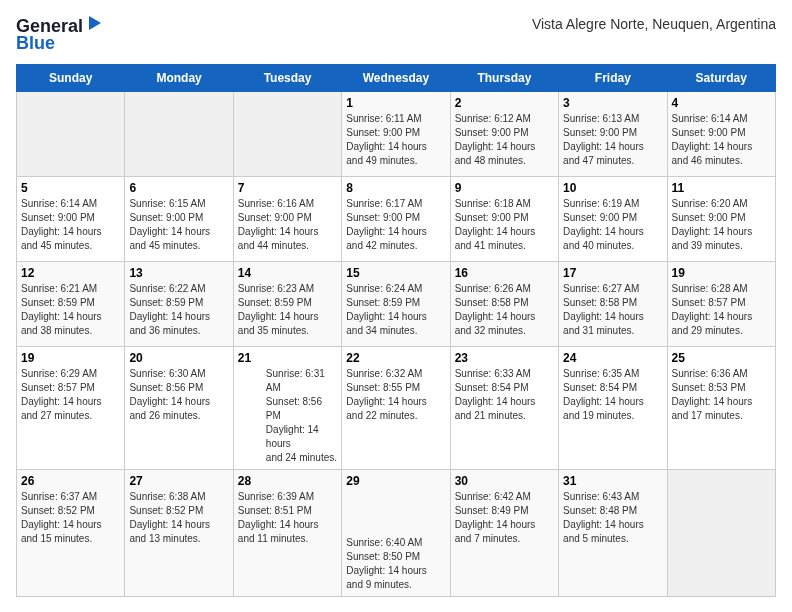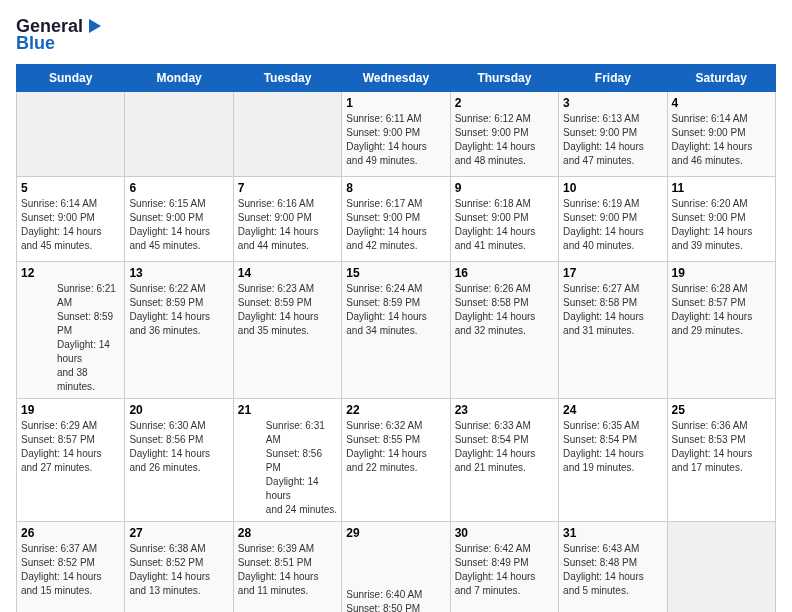--- a/index.html
+++ b/index.html
@@ -16,21 +16,20 @@
       align-items: flex-start;
       margin-bottom: 10px;
     }
     .logo {
       display: flex;
       flex-direction: column;
       align-items: flex-start;
     }
     .logo-row {
       display: flex;
-      align-items: center;
     }
     .title-area {
       text-align: right;
     }
     .month-title {
       font-size: 32px;
       font-weight: bold;
       color: #1a1a1a;
     }
     .location-title {
@@ -87,20 +86,21 @@
   <div class="logo">
     <div class="logo-row">
       <span style="font-size:18px;font-weight:bold;color:#1a1a2e;">General</span>
       <svg width="18" height="18" viewBox="0 0 18 18" style="margin-left:2px;margin-top:-2px;">
         <polygon points="4,2 16,9 4,16" fill="#1565c0"></polygon>
       </svg>
     </div>
     <span style="font-size:18px;font-weight:bold;color:#1565c0;margin-top:-4px;">Blue</span>
   </div>
   <div class="title-area">
+    <div class="location-title">Vista Alegre Norte, Neuquen, Argentina</div>
   </div>
 </div>
 
 <table>
   <thead>
     <tr>
     <th>Sunday</th>
         <th>Monday</th>
         <th>Tuesday</th>
         <th>Wednesday</th>
@@ -190,21 +190,21 @@
           <span class="day-number">11</span>
           <div class="day-info" style="white-space: pre-line;">Sunrise: 6:20 AM
 Sunset: 9:00 PM
 Daylight: 14 hours
 and 39 minutes.</div>
         </td>
       </tr>
       <tr>
         <td>
           <span class="day-number">12</span>
-          <div class="day-info" style="white-space: pre-line; margin-left: 36px;">Sunrise: 6:21 AM
+          <div class="day-info" style="white-space: pre-line;">Sunrise: 6:21 AM
 Sunset: 8:59 PM
 Daylight: 14 hours
 and 38 minutes.</div>
         </td>
         <td>
           <span class="day-number">13</span>
           <div class="day-info" style="white-space: pre-line;">Sunrise: 6:22 AM
 Sunset: 8:59 PM
 Daylight: 14 hours
 and 36 minutes.</div>

